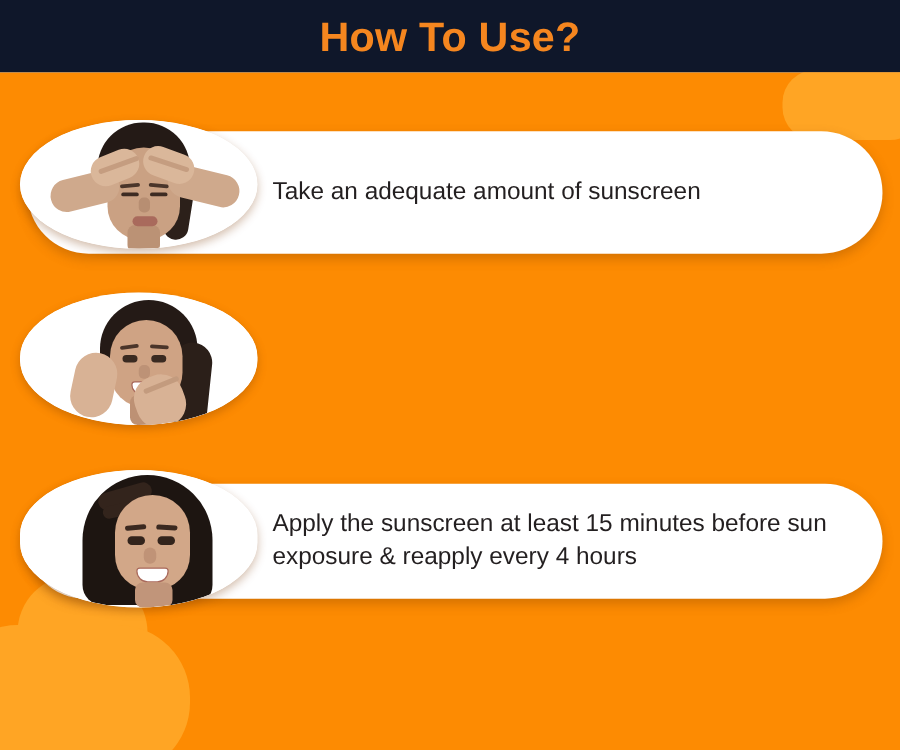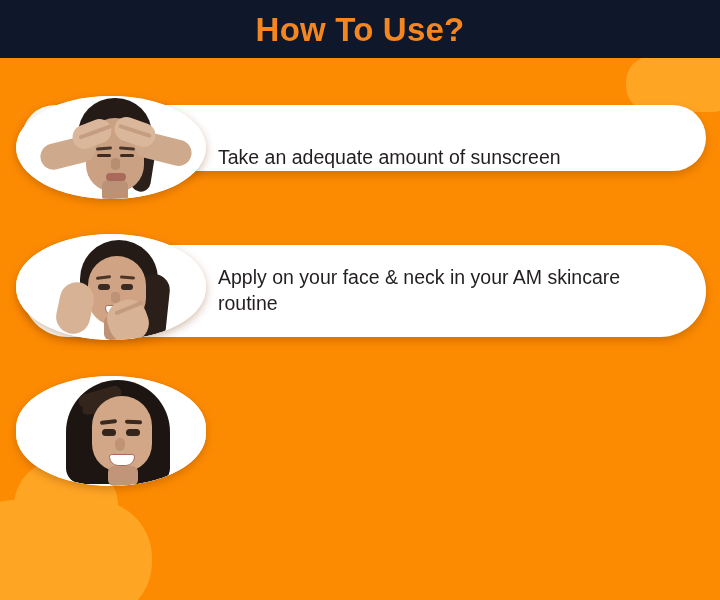--- a/index.html
+++ b/index.html
@@ -82,21 +82,21 @@
   .card {
     position: absolute;
     left: 22px;
     width: 684px;
     background: #ffffff;
     border-radius: 52px;
     box-shadow: 0 4px 9px rgba(120, 55, 0, 0.30);
     display: flex;
     align-items: center;
   }
-  .card-1 { top: 47px;  height: 66px; align-items: flex-end; }
+  .card-1 { top: 47px;  height: 98px; }
   .card-2 { top: 187px; height: 92px; }
   .card-3 { top: 329px; height: 92px; }
 
   .card-text {
     margin-left: 196px;
     padding-right: 28px;
     font-size: 19.5px;
     line-height: 1.32;
     color: #231f20;
     font-weight: normal;
@@ -331,43 +331,43 @@
           <div class="p-shape p1-arm-l"></div>
           <div class="p-shape p1-arm-r"></div>
           <div class="p-shape p1-hand-l"></div>
           <div class="p-shape p1-hand-r"></div>
           <div class="p-shape p1-fing-l"></div>
           <div class="p-shape p1-fing-r"></div>
         </div>
       </div>
     </div>
 
-    <div class="card card-2">
-      <div class="card-text">Apply on your face &amp; neck in your AM skincare routine</div>
-    </div>
     <div class="photo-pill photo-2">
       <div class="photo-inner">
         <div class="portrait">
           <div class="p-shape p2-hair"></div>
           <div class="p-shape p2-hair-side"></div>
           <div class="p-shape p2-face"></div>
           <div class="p-shape p2-neck"></div>
           <div class="p-shape p2-brow-l"></div>
           <div class="p-shape p2-brow-r"></div>
           <div class="p-shape p2-eye-l"></div>
           <div class="p-shape p2-eye-r"></div>
           <div class="p-shape p2-nose"></div>
           <div class="p-shape p2-smile"></div>
           <div class="p-shape p2-hand-l"></div>
           <div class="p-shape p2-hand-r"></div>
           <div class="p-shape p2-fingers"></div>
         </div>
       </div>
     </div>
 
+    <div class="card card-3">
+      <div class="card-text">Apply the sunscreen at least 15 minutes before sun exposure &amp; reapply every 4 hours</div>
+    </div>
     <div class="photo-pill photo-3">
       <div class="photo-inner">
         <div class="portrait">
           <div class="p-shape p3-hair"></div>
           <div class="p-shape p3-braid"></div>
           <div class="p-shape p3-braid-2"></div>
           <div class="p-shape p3-face"></div>
           <div class="p-shape p3-brow-l"></div>
           <div class="p-shape p3-brow-r"></div>
           <div class="p-shape p3-eye-l"></div>

